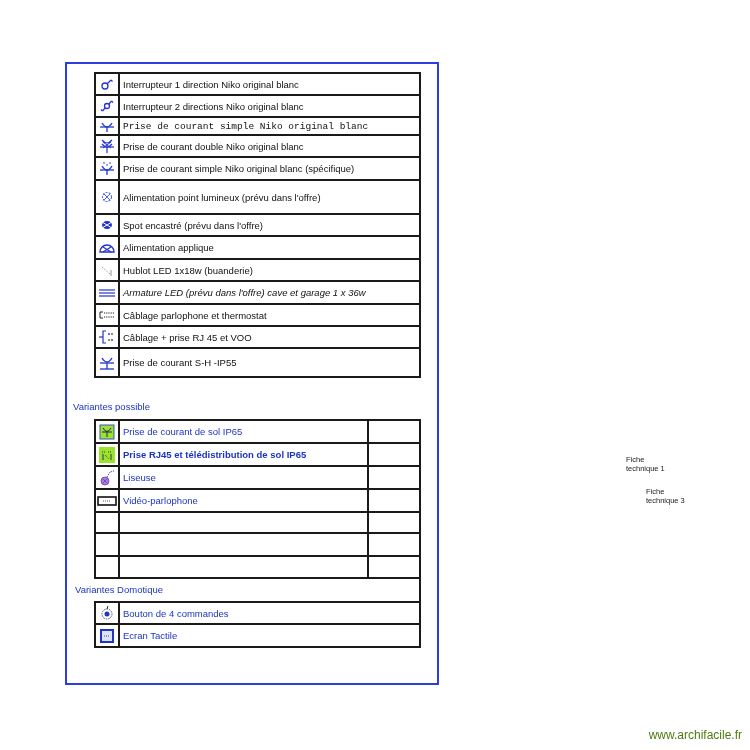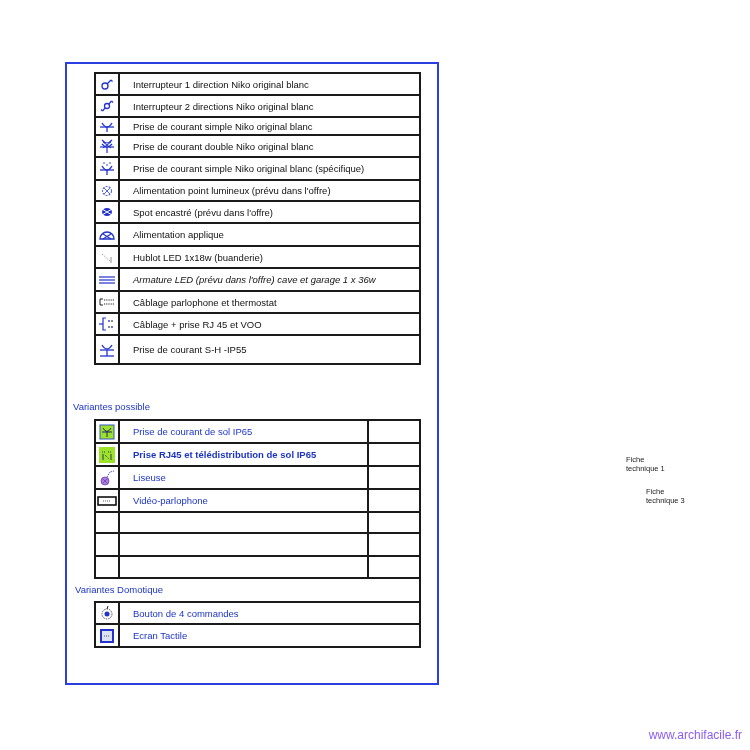--- a/index.html
+++ b/index.html
@@ -13,35 +13,35 @@
     }
     .tbl {
       position: absolute; left: 94px; width: 327px; border-collapse: collapse;
       table-layout: fixed;
     }
     .tbl td {
       border: 2px solid #1a1a1a; padding: 0; vertical-align: middle;
       font-size: 9.5px; color: #111; overflow: hidden; white-space: nowrap;
     }
     .tbl td.icon { width: 22px; text-align: center; }
-    .tbl td.label { padding-left: 13px; }
+    .tbl td.label { padding-left: 3px; }
     .tbl td.extra { width: 50px; }
     .tbl.blue td.label { color: #1c34c4; }
     .ico { display: inline-block; width: 16px; height: 16px; vertical-align: middle; }
     .section-title {
       position: absolute; font-size: 9.5px; color: #1c34c4;
     }
     .vline {
       position: absolute; background: #1a1a1a;
     }
     .side-note {
       position: absolute; font-size: 7.5px; color: #222; line-height: 9px;
     }
     .footer-url {
-      position: absolute; right: 8px; bottom: 8px; font-size: 12px; color: #8b5cf6;
+      position: absolute; right: 8px; bottom: 8px; font-size: 12px; color: #4d7c0f;
     }
   </style>
 </head>
 <body>
 
 <div class="frame"></div>
 
 <table class="tbl" id="tbl-main" style="top:72px;">
   <tbody id="main-body">
       <tr style="height: 22px;">
@@ -55,21 +55,21 @@
       <tr style="height: 22px;">
         <td class="icon"><span><svg viewBox="0 0 16 16" class="ico">
               <circle cx="8" cy="8" r="2.5" fill="none" stroke="#2233cc" stroke-width="1.3"></circle>
               <line x1="9.8" y1="6.2" x2="12.5" y2="3" stroke="#2233cc" stroke-width="1.3"></line>
               <line x1="12.5" y1="3" x2="14" y2="4.5" stroke="#2233cc" stroke-width="1.3"></line>
               <line x1="6.2" y1="9.8" x2="3.5" y2="13" stroke="#2233cc" stroke-width="1.3"></line>
               <line x1="3.5" y1="13" x2="2" y2="11.5" stroke="#2233cc" stroke-width="1.3"></line>
             </svg></span></td>
         <td class="label">Interrupteur 2 directions Niko original blanc</td>
       </tr>
-      <tr style="height: 16px;">
+      <tr style="height: 16px; font-family: Liberation Mono, monospace;">
         <td class="icon"><span><svg viewBox="0 0 16 16" class="ico">
               <path d="M3 5 Q8 13 13 5" fill="none" stroke="#2233cc" stroke-width="1.3"></path>
               <line x1="1" y1="9" x2="15" y2="9" stroke="#2233cc" stroke-width="1.3"></line>
               <line x1="8" y1="9" x2="8" y2="14" stroke="#2233cc" stroke-width="1.3"></line>
             </svg></span></td>
         <td class="label">Prise de courant simple Niko original blanc</td>
       </tr>
       <tr style="height: 22px;">
         <td class="icon"><span><svg viewBox="0 0 16 16" class="ico">
               <path d="M3 2 Q8 8 13 2" fill="none" stroke="#2233cc" stroke-width="1.2"></path>
@@ -85,21 +85,21 @@
         <td class="icon"><span><svg viewBox="0 0 16 16" class="ico">
               <path d="M3 5 Q8 13 13 5" fill="none" stroke="#2233cc" stroke-width="1.3"></path>
               <line x1="1" y1="9" x2="15" y2="9" stroke="#2233cc" stroke-width="1.3"></line>
               <line x1="8" y1="9" x2="8" y2="14" stroke="#2233cc" stroke-width="1.3"></line>
               <circle cx="5" cy="2" r="0.8" fill="#2233cc"></circle>
               <circle cx="11" cy="2" r="0.8" fill="#2233cc"></circle>
               <circle cx="8" cy="4" r="0.8" fill="#2233cc"></circle>
             </svg></span></td>
         <td class="label">Prise de courant simple Niko original blanc (spécifique)</td>
       </tr>
-      <tr style="height: 21px;">
+      <tr style="height: 34px;">
         <td class="icon"><span><svg viewBox="0 0 16 16" class="ico">
               <circle cx="8" cy="8" r="4.5" fill="none" stroke="#5566dd" stroke-width="1.1" stroke-dasharray="2 1.2"></circle>
               <line x1="5" y1="5" x2="11" y2="11" stroke="#5566dd" stroke-width="1"></line>
               <line x1="11" y1="5" x2="5" y2="11" stroke="#5566dd" stroke-width="1"></line>
             </svg></span></td>
         <td class="label">Alimentation point lumineux (prévu dans l'offre)</td>
       </tr>
       <tr style="height: 22px;">
         <td class="icon"><span><svg viewBox="0 0 16 16" class="ico">
               <ellipse cx="8" cy="8" rx="5" ry="4" fill="#2233cc"></ellipse>

